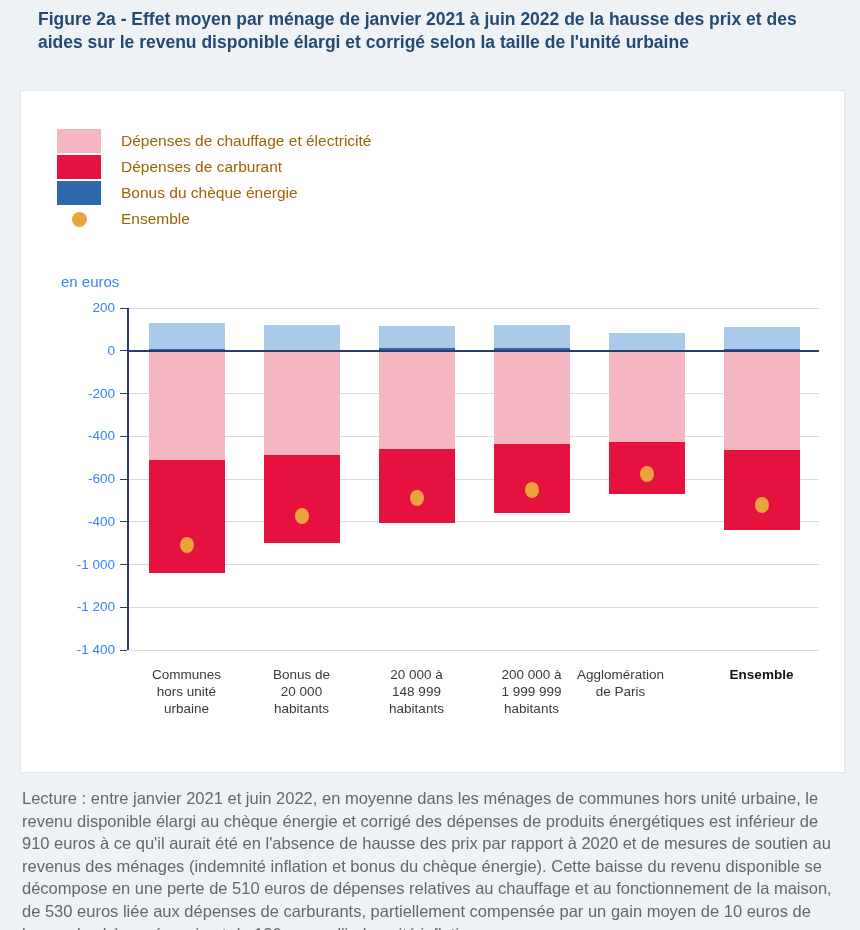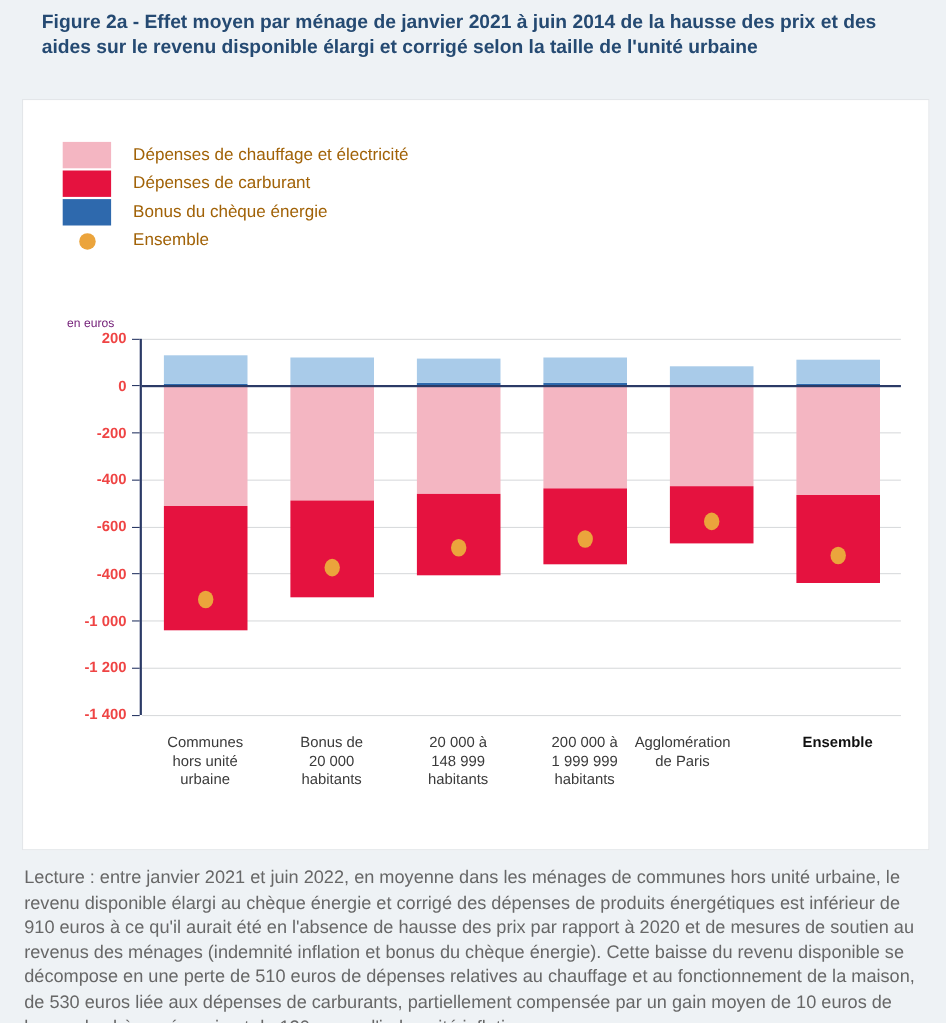--- a/index.html
+++ b/index.html
@@ -15,41 +15,41 @@
   .chart-card{
     position:absolute;left:20px;top:90px;width:825px;height:683px;
     background:#ffffff;border:1px solid #e3e6e9;box-sizing:border-box;
   }
   .legend{position:absolute;left:36px;top:37px;}
   .legend-item{display:flex;align-items:center;height:26px;}
   .legend-swatch{width:44px;height:24px;flex:0 0 44px;}
   .legend-dot-cell{width:44px;height:24px;flex:0 0 44px;display:flex;align-items:center;justify-content:center;}
   .legend-dot{width:15px;height:15px;border-radius:50%;}
   .legend-label{margin-left:20px;font-size:15.5px;color:#a16207;white-space:nowrap;}
-  .unit-label{position:absolute;left:40px;top:182px;font-size:11px;color:#701a75;margin-top:15px;}
+  .unit-label{position:absolute;left:40px;top:182px;font-size:15px;color:#3b82f6;}
   .plot{position:absolute;left:108px;top:217px;width:690px;height:342px;}
   .axis-y{position:absolute;left:-2px;top:0;width:2px;height:100%;background:#2b3a66;z-index:3;}
   .gridline{position:absolute;left:0;width:100%;height:1px;background:#d9dbdd;z-index:1;}
   .zero-line{position:absolute;left:0;width:100%;height:2px;background:#2b3a66;z-index:3;}
   .tick-mark{position:absolute;left:-9px;width:7px;height:1px;background:#2b3a66;z-index:3;}
-  .tick-label{position:absolute;left:-70px;width:56px;text-align:right;font-size:13.5px;color:#ef4444;z-index:3;font-weight:bold;}
+  .tick-label{position:absolute;left:-70px;width:56px;text-align:right;font-size:13.5px;color:#3b82f6;z-index:3;}
   .bar-seg{position:absolute;z-index:2;}
   .ens-dot{position:absolute;width:14px;height:16px;border-radius:50%;z-index:4;}
   .x-labels{position:absolute;left:108px;top:575px;width:690px;height:70px;}
   .x-label{position:absolute;top:0;text-align:center;font-size:13.5px;line-height:17px;color:#3a3a3a;}
   .x-label.bold{font-weight:700;color:#111111;}
   .footnote{
     position:absolute;left:22px;top:787px;width:818px;
     font-size:16.5px;line-height:22.6px;color:#676767;
   }
 </style>
 </head>
 <body>
 
-<div class="figure-title">Figure 2a - Effet moyen par ménage de janvier 2021 à juin 2014 de la hausse des prix et des aides sur le revenu disponible élargi et corrigé selon la taille de l'unité urbaine</div>
+<div class="figure-title">Figure 2a - Effet moyen par ménage de janvier 2021 à juin 2022 de la hausse des prix et des aides sur le revenu disponible élargi et corrigé selon la taille de l'unité urbaine</div>
 
 <div class="chart-card">
   <div class="legend">
       <div class="legend-item">
         <span class="legend-swatch" style="background: rgb(244, 182, 194);"></span>
         <span class="legend-label">Dépenses de chauffage et électricité</span>
       </div>
       <div class="legend-item">
         <span class="legend-swatch" style="background: rgb(229, 18, 63);"></span>
         <span class="legend-label">Dépenses de carburant</span>

